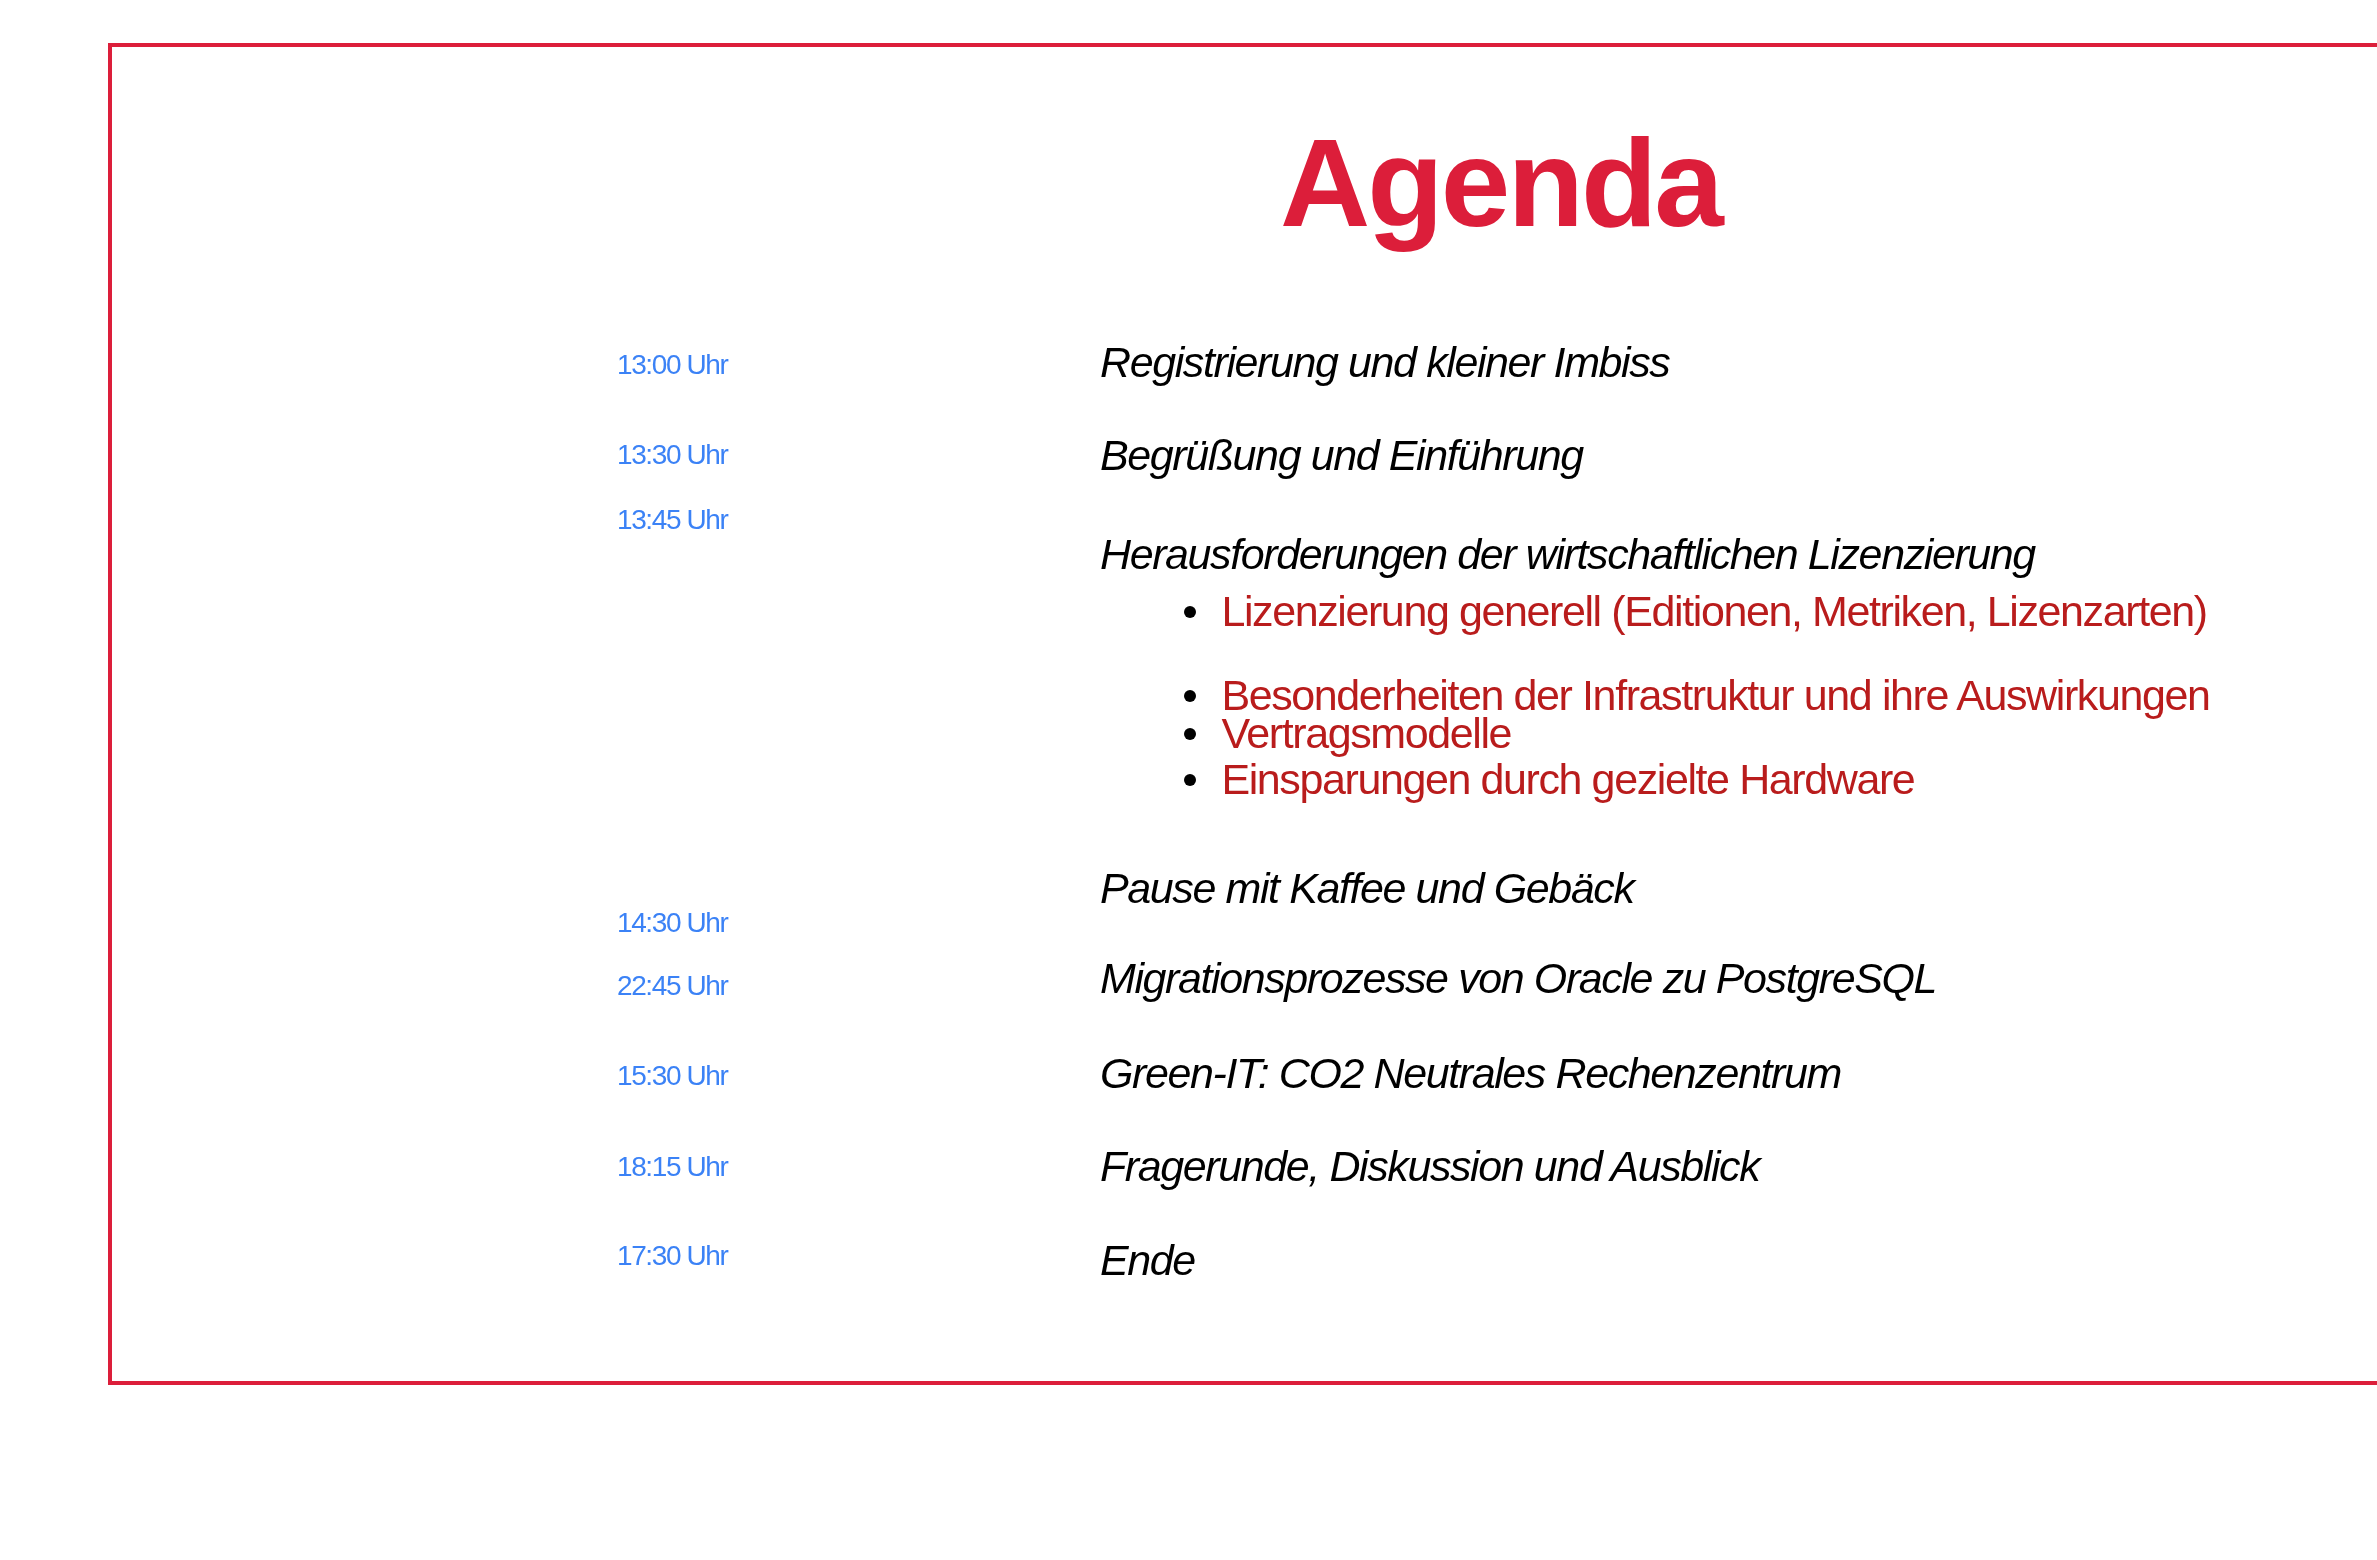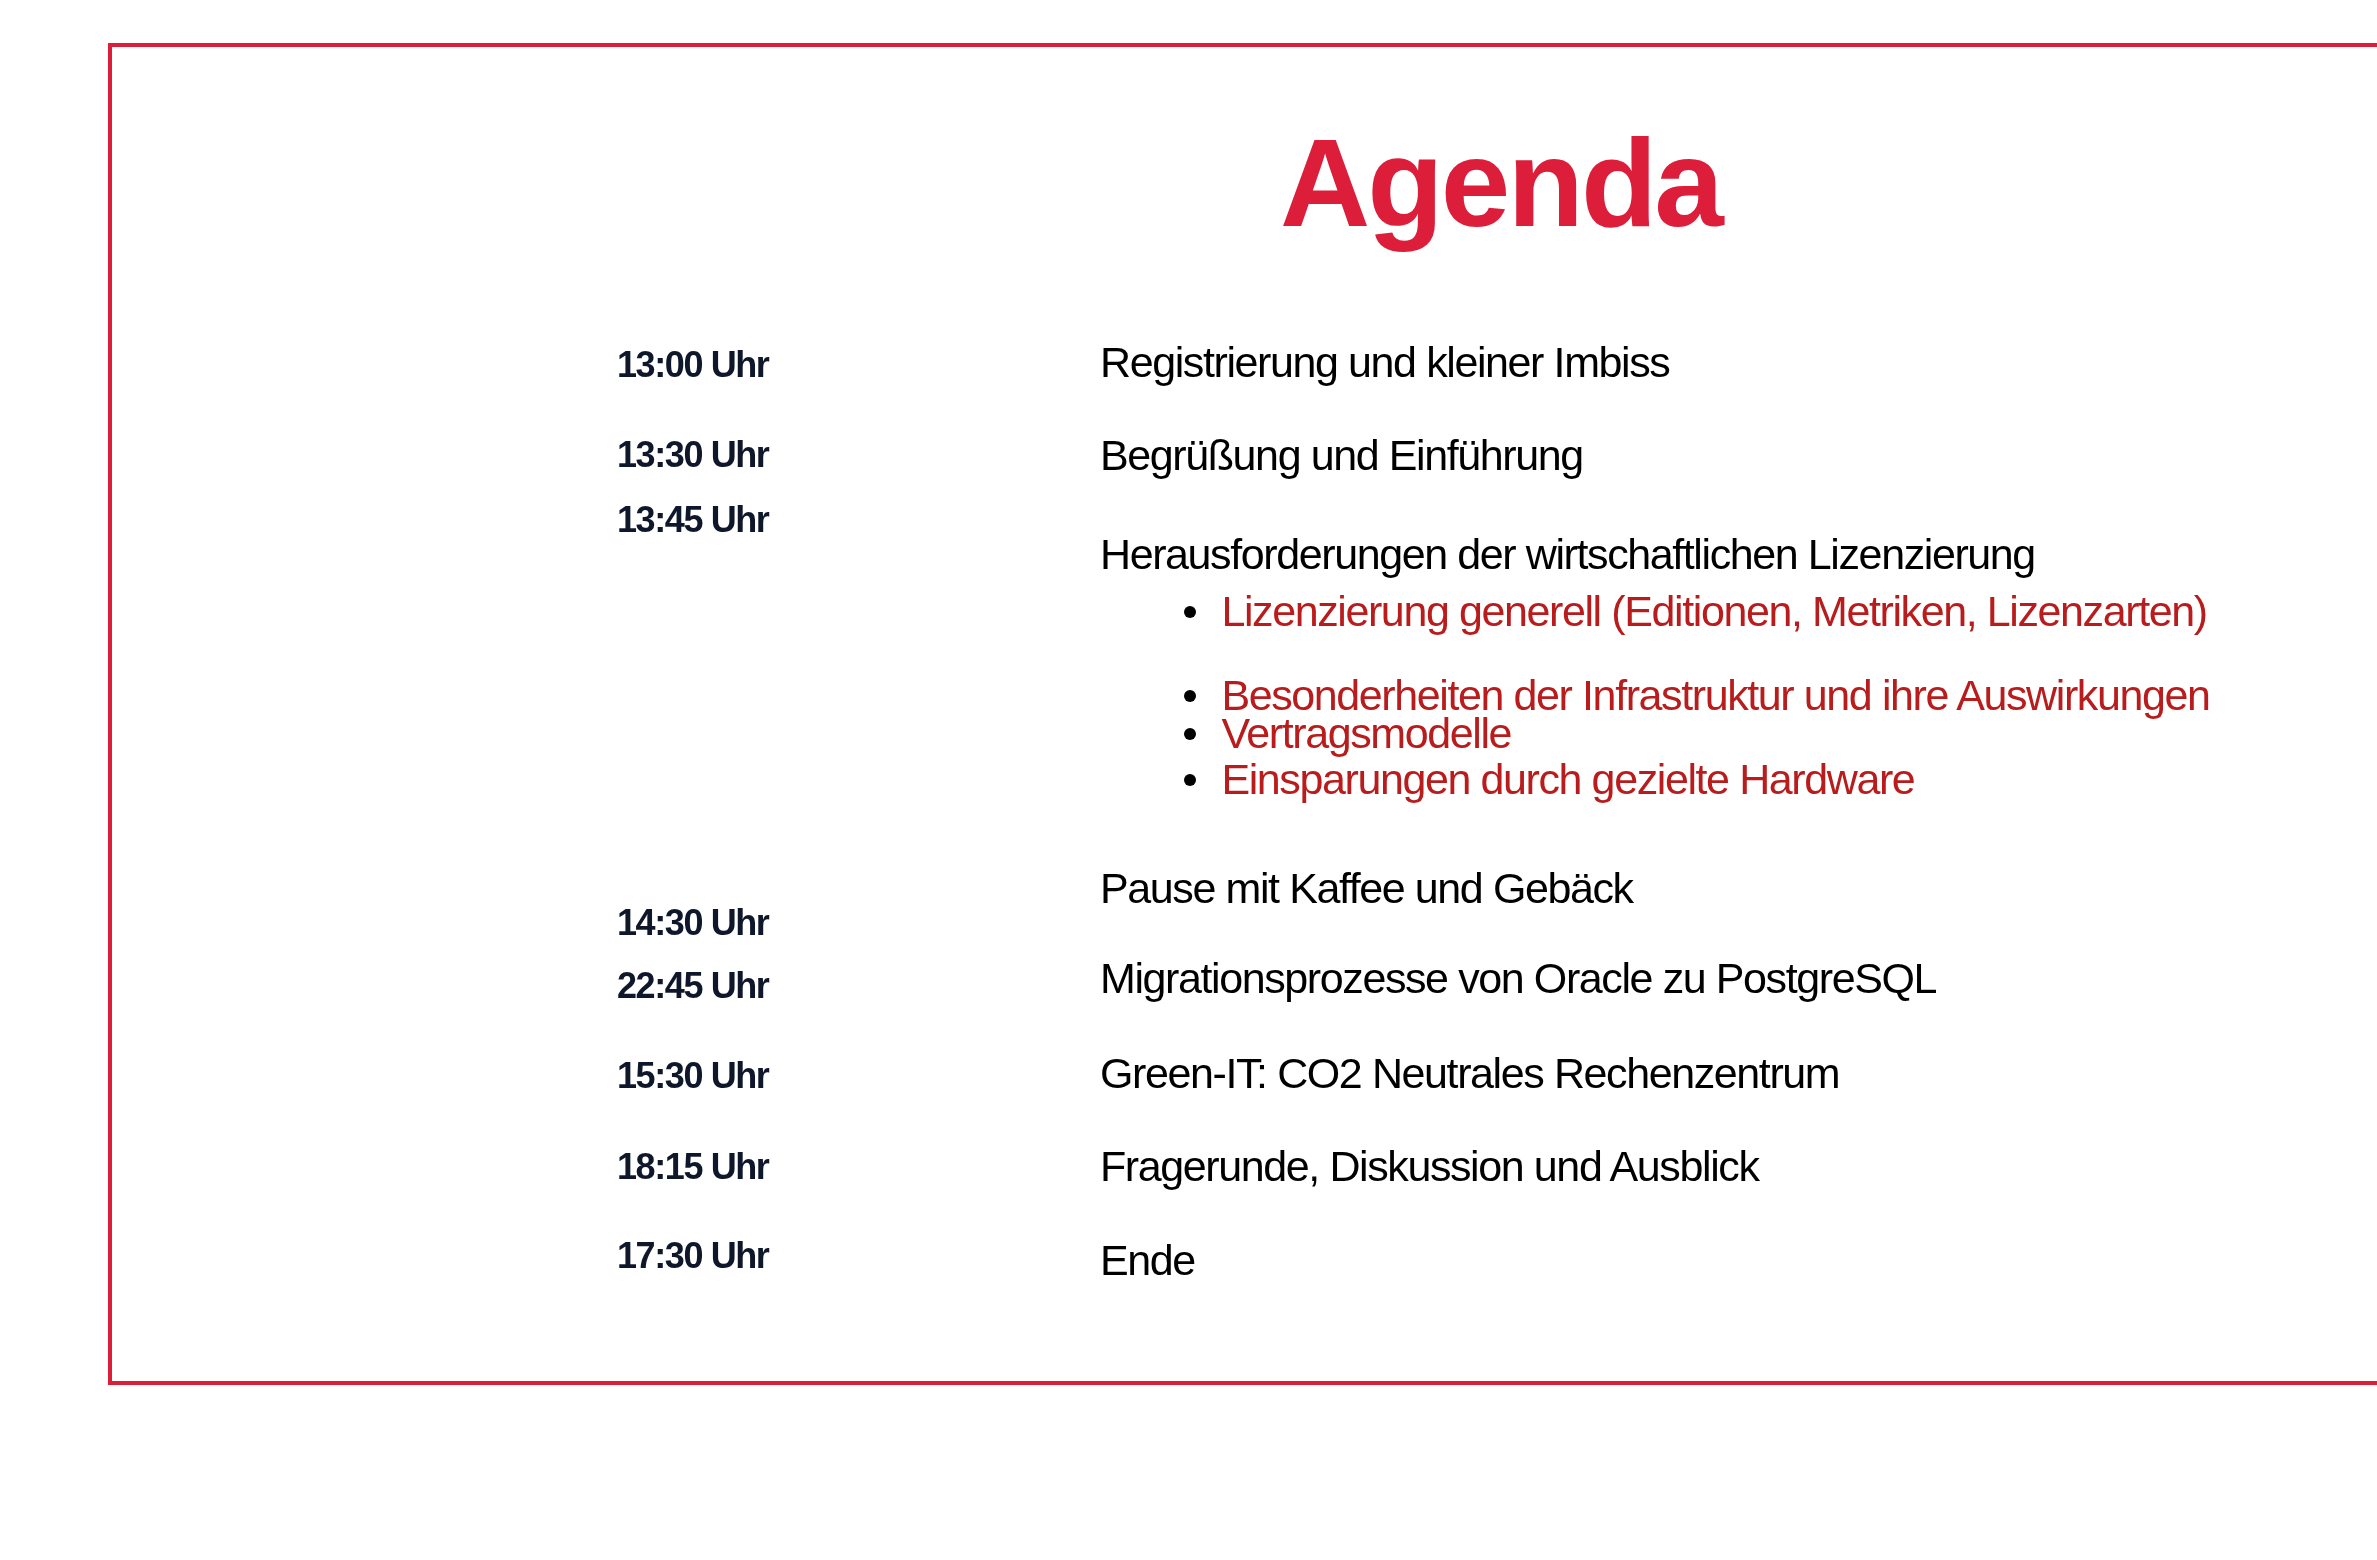--- a/index.html
+++ b/index.html
@@ -3,24 +3,24 @@
 <meta charset="utf-8">
 <style>
   html, body { margin:0; padding:0; background:#ffffff; }
   body { width:3001px; height:1560px; position:relative; overflow:hidden;
          font-family:"Liberation Sans", sans-serif; }
   .frame { position:absolute; left:108px; top:43px; width:2775px; height:1334px;
            border:4.3px solid #DC1E3A; box-sizing:content-box; }
   .title { position:absolute; left:0; top:120px; width:3001px; text-align:center;
            font-weight:bold; font-size:125px; line-height:125px; color:#DC1E3A;
            letter-spacing:-2.9px; }
-  .row-time { position:absolute; left:617px; font-weight:bold; font-size:36px;
-              line-height:44px; color:#0f172a; letter-spacing:-1.4px; white-space:nowrap; }
+  .row-time { position:absolute; left:617px; font-weight:normal; font-size:28px;
+              line-height:44px; color:#3b82f6; letter-spacing:-1.4px; white-space:nowrap; }
   .row-desc { position:absolute; left:1100px; font-size:43px; line-height:43px;
-              color:#000000; letter-spacing:-1.4px; white-space:nowrap; }
+              color:#000000; letter-spacing:-1.4px; white-space:nowrap;font-style:italic; }
   .bullet { position:absolute; left:1184px; font-size:43px; line-height:43px;
             color:#b91c1c; white-space:nowrap; letter-spacing:-1.4px; }
   .bullet .dot { display:inline-block; width:12.4px; height:12.4px; border-radius:50%;
                  background:#000; margin-right:25px; vertical-align:middle;
                  position:relative; top:-2.9px; }
 </style>
 </head>
 <body>
 
 <div class="frame"></div>

